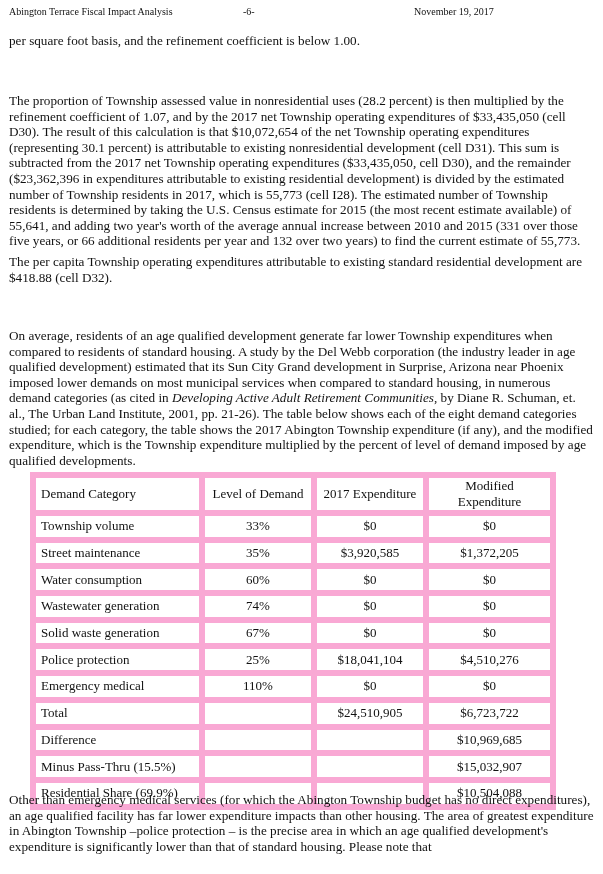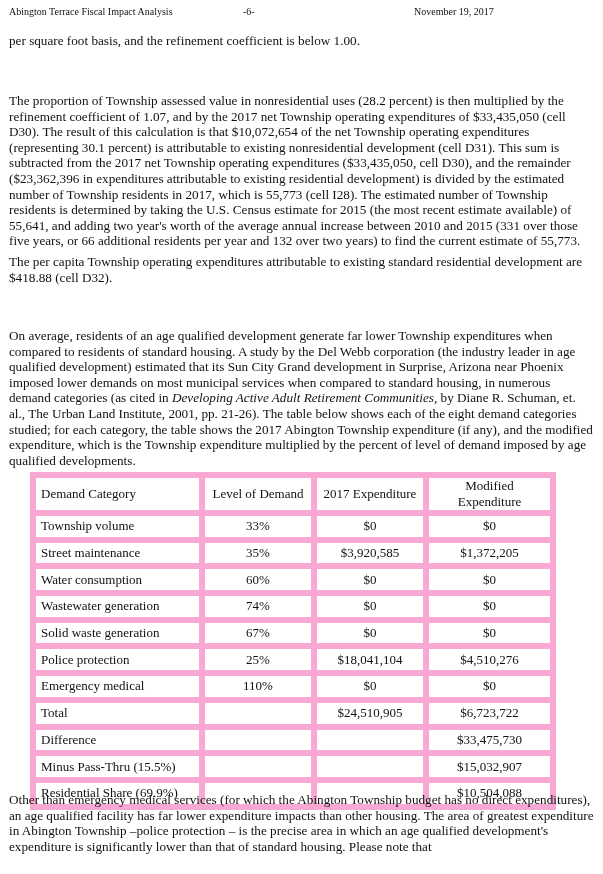--- a/index.html
+++ b/index.html
@@ -94,21 +94,21 @@
       <tr>
         <td class="c0">Total</td>
         <td class="c1"></td>
         <td class="c2">$24,510,905</td>
         <td class="c3">$6,723,722</td>
       </tr>
       <tr>
         <td class="c0">Difference</td>
         <td class="c1"></td>
         <td class="c2"></td>
-        <td class="c3">$33,475,730</td>
+        <td class="c3">$10,969,685</td>
       </tr>
       <tr>
         <td class="c0">Minus Pass-Thru (15.5%)</td>
         <td class="c1"></td>
         <td class="c2"></td>
         <td class="c3">$15,032,907</td>
       </tr>
       <tr>
         <td class="c0">Residential Share (69.9%)</td>
         <td class="c1"></td>

